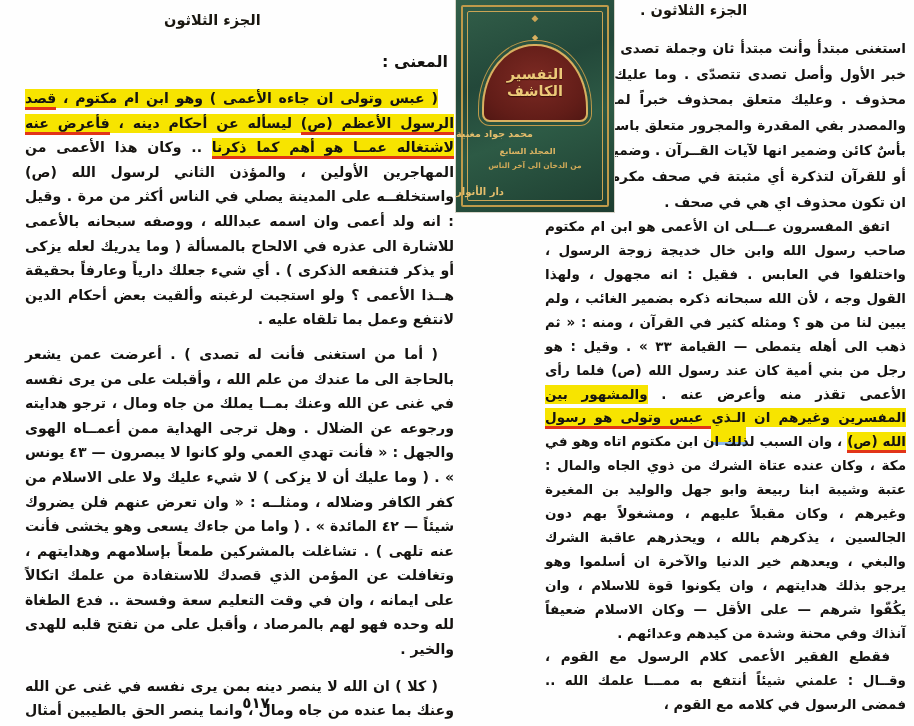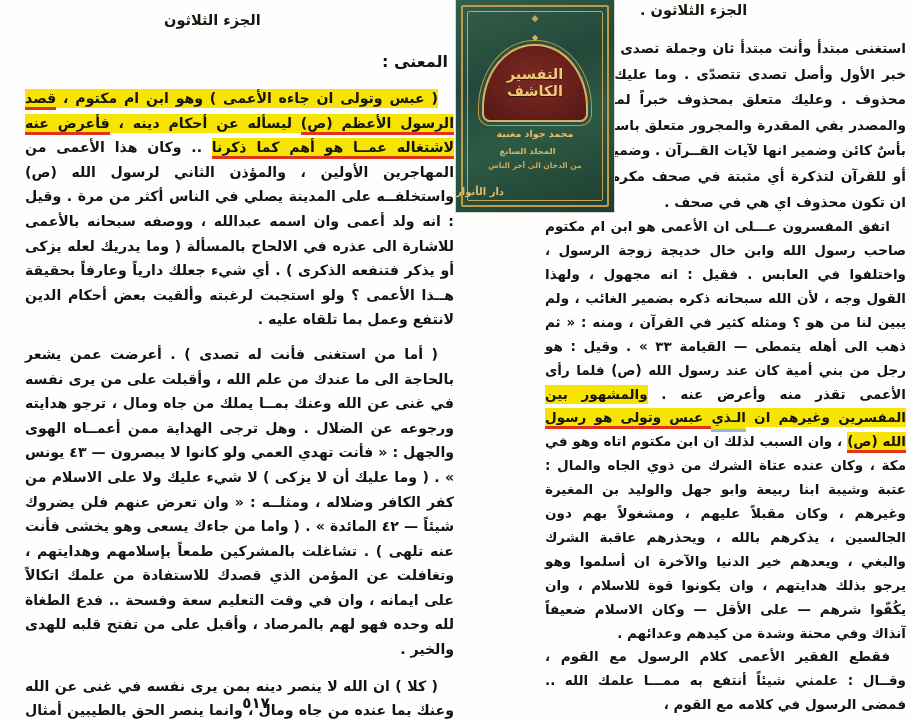--- a/index.html
+++ b/index.html
@@ -41,21 +41,21 @@
   .right-body .irab{line-height:25.6px;font-size:13.7px;}
   .question-line{margin-top:21px !important;margin-bottom:8px !important;text-align:right;}
   .question-heading{
     display:inline-block;font-weight:bold;font-size:15px;padding:2px 9px 3px 9px;
     margin-left:8px;
   }
   .right-body p.indent{text-indent:16px;}
   
   .hl{padding:1px 0 2px 0;}
   .redline{border-bottom:3px solid #e23418;padding-bottom:1px;}
-  .blueline{border-bottom:3px solid #8db8ec;padding-bottom:4px;}
+  .blueline{border-bottom:3px solid #8db8ec;padding-bottom:17px;}
   .page-number{
     position:absolute;font-weight:bold;font-size:15px;letter-spacing:2px;
   }
   .left-pagenum{top:694px;left:212px;width:80px;text-align:center;}
   .right-pagenum{top:734px;left:188px;width:80px;text-align:center;}
   
   .book-cover{
     position:absolute;left:456px;top:0;width:158px;height:212px;z-index:10;
     background:linear-gradient(160deg,#33604a 0%,#23483a 35%,#2d5a45 60%,#1d3d30 100%);
     box-shadow:0 0 0 1px #d8d4c8;
@@ -82,21 +82,21 @@
   }
   .cover-title{
     color:#ecca79;font-weight:bold;font-size:14.5px;text-align:center;
     line-height:17px;padding:0 6px;text-shadow:0 1px 1px #3a0e0b;
   }
   .medallion-finial{
     position:absolute;top:34px;left:50%;transform:translateX(-50%);
     color:#d8b060;font-size:8px;line-height:8px;
   }
   .cover-author{
-    position:absolute;top:128px;left:0;right:0;text-align:center;
+    position:absolute;top:128px;left:0;right:0;text-align:left;
     color:#e3bd6c;font-size:9.5px;font-weight:bold;
   }
   .cover-volume{
     position:absolute;top:146px;left:0;right:15px;text-align:center;
     color:#d9b362;font-size:8.5px;font-weight:bold;
   }
   .cover-range{
     position:absolute;top:161px;left:0;right:0;text-align:center;
     color:#cfa958;font-size:7.5px;font-weight:bold;
   }

